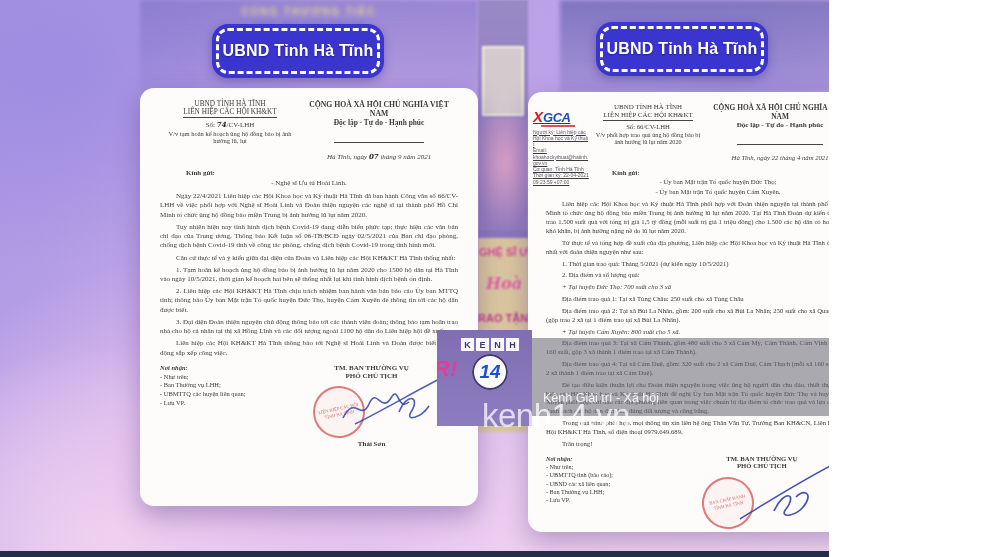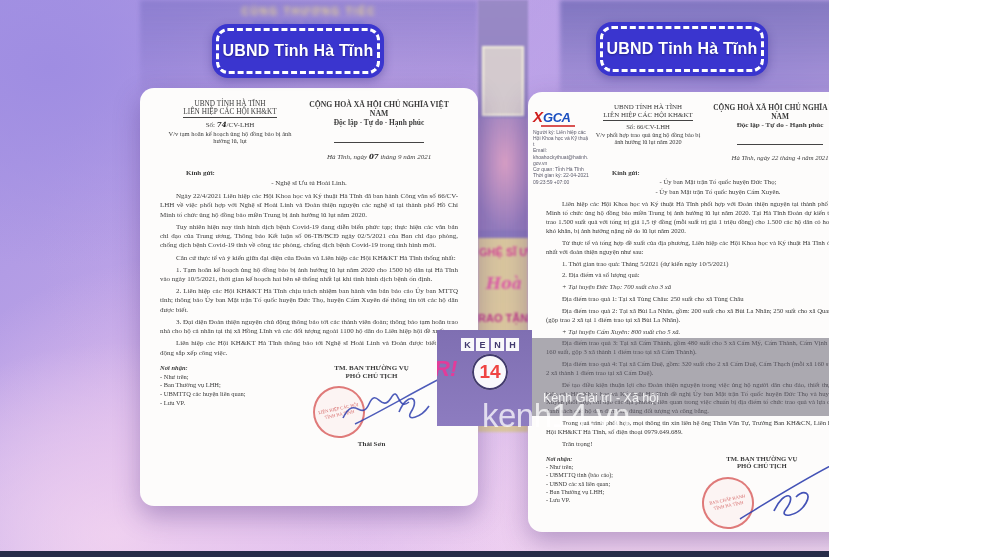--- a/index.html
+++ b/index.html
@@ -81,21 +81,21 @@
   .stamp{position:absolute;width:48px;height:48px;border-radius:50%;
     border:2.5px solid rgba(214,80,80,.75);left:28px;top:22px;
     display:flex;flex-direction:column;align-items:center;justify-content:center;
     color:rgba(205,70,70,.8);font-size:4.5px;transform:rotate(-12deg);
     background:rgba(240,150,150,.08);}
   .stamp div{line-height:1.3;}
   .sig{position:absolute;left:52px;top:4px;}
   .signer{position:absolute;width:100%;top:76px;font-weight:bold;}
 
   
-  .esign{position:absolute;left:5px;top:16px;width:56px;text-align:left;z-index:2;}
+  .esign{position:absolute;left:5px;top:16px;width:56px;text-align:left;z-index:2;text-decoration:underline;}
   .vgca{font-style:italic;font-weight:800;font-family:"Liberation Sans",sans-serif;}
   .vgca .x{color:#d02020;font-size:15px;}
   .vgca .gca{color:#1b4fc0;font-size:13px;letter-spacing:-.5px;}
   .vgca-bar{width:34px;height:1.5px;background:rgba(208,40,40,.8);margin:0 0 2px 8px;}
   .esign-lines{font-family:"Liberation Sans",sans-serif;font-size:5px;line-height:1.25;
     color:#5a5a6a;word-break:break-all;}
 
   
   .band{position:absolute;left:437px;top:338px;width:563px;height:78px;
     background:rgba(104,101,114,.55);z-index:4;}
@@ -103,21 +103,21 @@
     background:linear-gradient(#7f6fb2,#8d7cc0);}
   .thumb .r-frag{position:absolute;left:-3px;top:26px;font-size:22px;font-weight:800;
     font-style:italic;color:#e23c9a;}
   .k14{position:absolute;left:20px;top:8px;width:66px;text-align:center;}
   .k14 .sqs{display:flex;justify-content:center;gap:2px;}
   .k14 .sq{width:13px;height:13px;background:rgba(255,255,255,.95);color:#423a6e;
     font-size:9px;font-weight:800;display:flex;align-items:center;justify-content:center;}
   .k14 .circ{width:36px;height:36px;margin:3px auto 0;border-radius:50%;
     background:rgba(255,255,255,.95);display:flex;align-items:center;justify-content:center;
     box-shadow:0 0 0 2px #423a6e inset;}
-  .k14 .circ span{font-size:19px;font-weight:800;color:#ef4444;}
+  .k14 .circ span{font-size:19px;font-weight:800;color:#1d4ed8;font-style:italic;}
   .wm-site{position:absolute;left:482px;top:349px;z-index:6;font-size:33px;font-weight:500;
     letter-spacing:-.5px;color:rgba(255,255,255,.74);margin-top:48px;}
   .wm-tag{position:absolute;left:497px;top:391px;z-index:6;font-size:12.5px;font-weight:normal;
     color:rgba(255,255,255,.85);margin-left:46px;}
 
   
   .laptop{position:absolute;left:885px;top:512px;width:130px;height:50px;z-index:7;
     background:#17171c;border-radius:8px 8px 0 0;}
   .laptop .screen{position:absolute;left:7px;right:7px;top:4px;bottom:0;
     background:linear-gradient(120deg,#d9b5e8,#f2cfe8 60%,#e7c2ec);overflow:hidden;}

